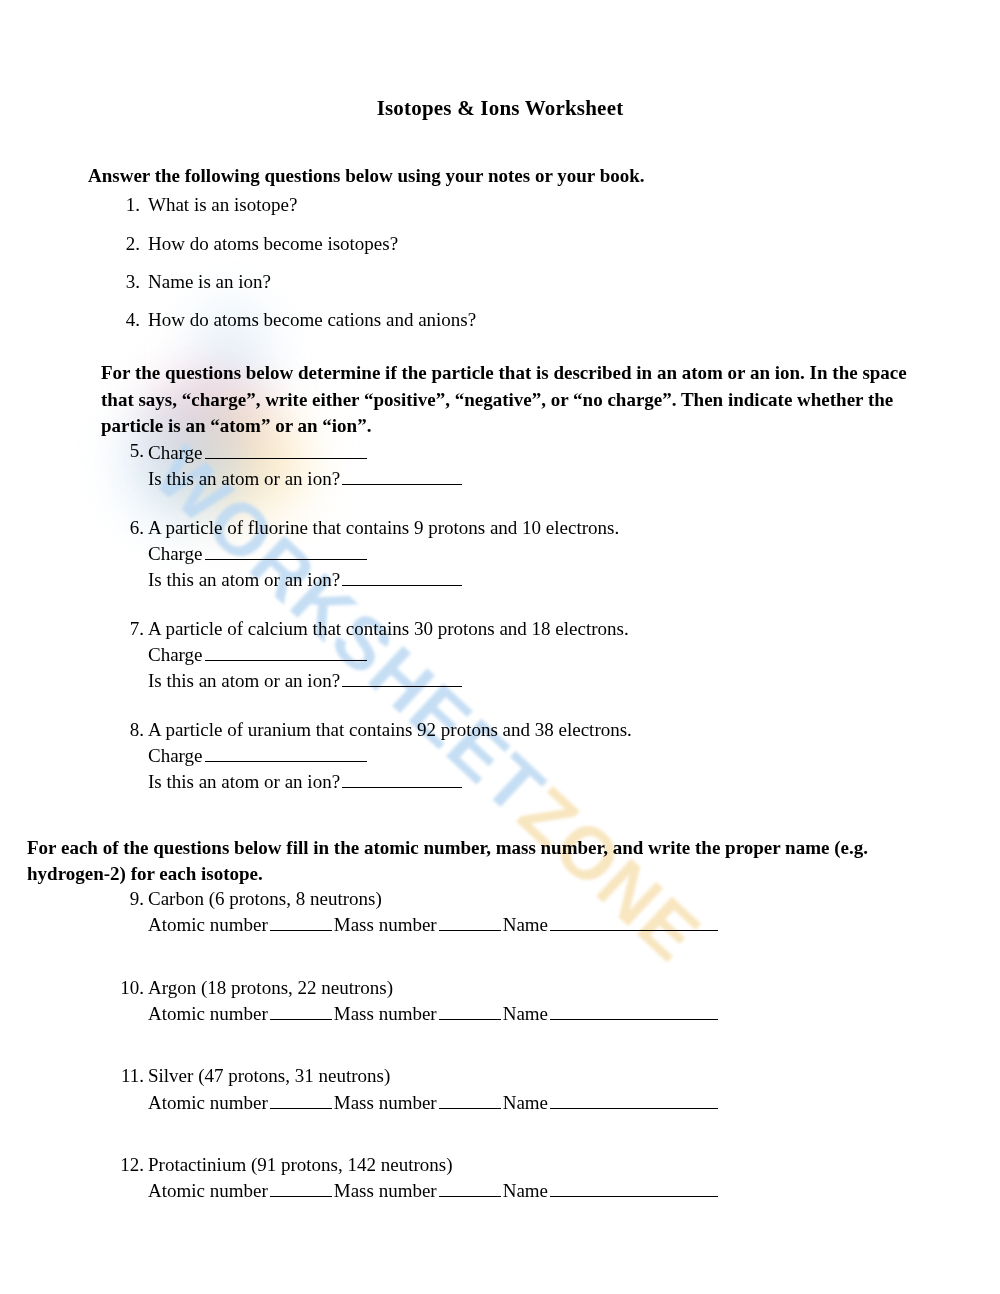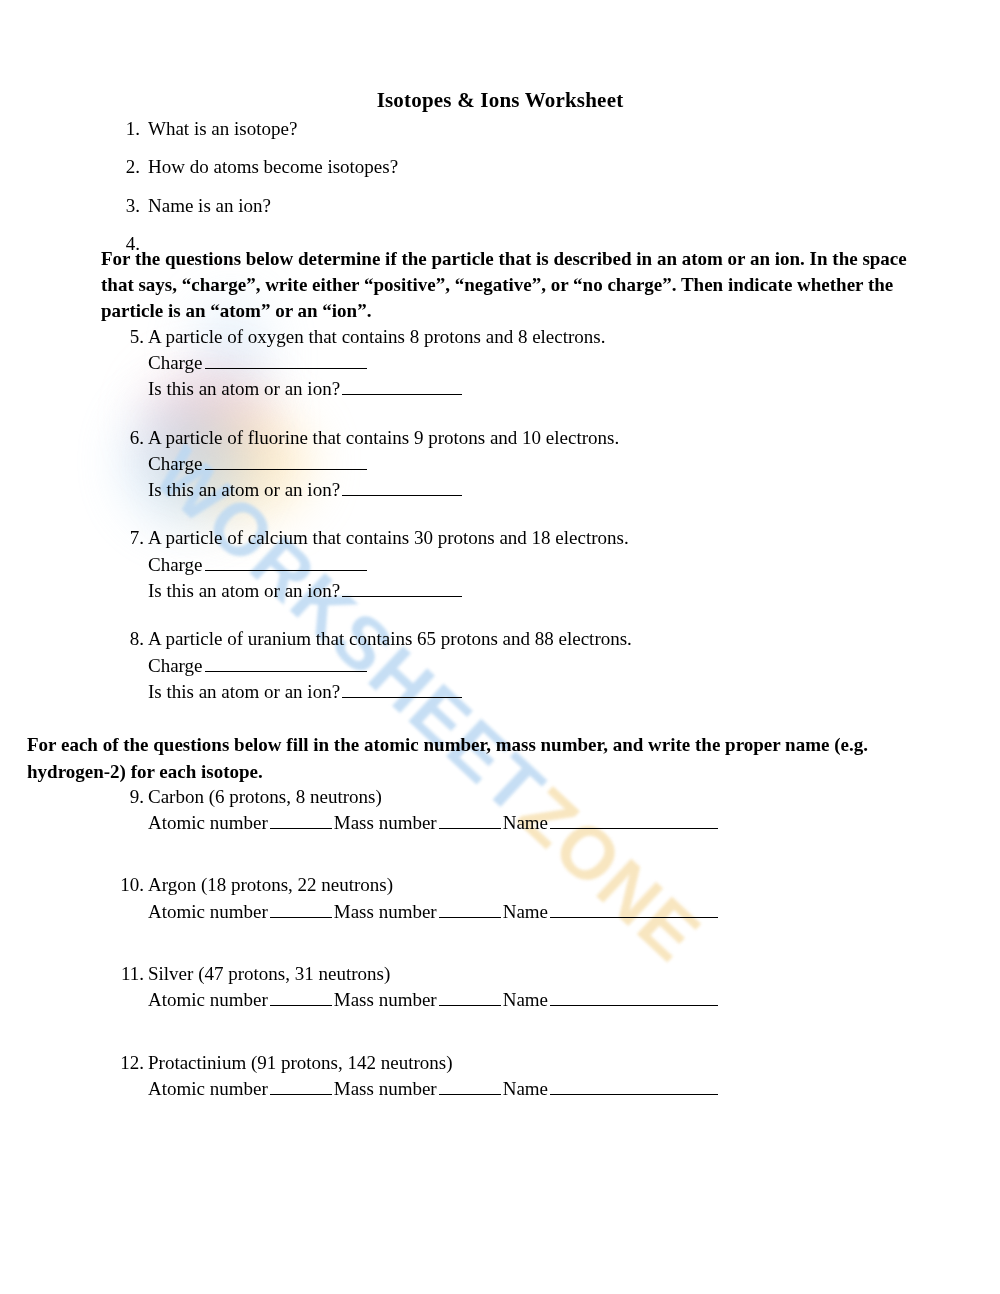--- a/index.html
+++ b/index.html
@@ -73,34 +73,34 @@
   
   .doc {
     position: relative;
     z-index: 1;
     padding: 0;
   }
   .title {
     text-align: center;
     font-size: 21px;
     font-weight: 700;
-    margin: 0;
+    margin: 8px;
     padding-top: 88px;
     letter-spacing: .2px;
   }
   .instruction {
     font-size: 19px;
     font-weight: 700;
     line-height: 1.38;
     margin: 0;
     padding: 0 92px 0 88px;
   }
   .instr-1 { margin-top: 42px; }
   .instr-2 { margin-top: 28px; margin-left: 13px; }
-  .instr-3 { margin-top: 28px; padding-left: 27px; }
+  .instr-3 { margin-top: 40px; padding-left: 27px; }
 
   ol.qlist {
     list-style: none;
     margin: 0;
     padding: 0;
     font-size: 19px;
   }
   li.q {
     position: relative;
     padding-left: 148px;
@@ -153,63 +153,64 @@
     <div class="wm-blob pink"></div>
     <div class="wm-blob yellow"></div>
     <div class="wm-blob blue"></div>
     <div class="wm-text"><span class="w1">WORKSHEET</span><span class="w2">ZONE</span></div>
   </div>
 
   <div class="doc">
 
     <h1 class="title">Isotopes &amp; Ions Worksheet</h1>
 
+    <p class="instruction instr-1">Answer the following questions below using your notes or your book.</p>
 
     <ol class="qlist group-a">
       <li class="q">
         <span class="num">1.</span>
         <span>What is an isotope?</span>
       </li>
       <li class="q">
         <span class="num">2.</span>
         <span>How do atoms become isotopes?</span>
       </li>
       <li class="q">
         <span class="num">3.</span>
         <span>Name is an ion?</span>
       </li>
       <li class="q">
         <span class="num">4.</span>
+        <span>How do atoms become cations and anions?</span>
       </li>
     </ol>
 
     <p class="instruction instr-2">For the questions below determine if the particle that is described in an atom or an ion.  In the space that says, “charge”, write either “positive”, “negative”, or “no charge”.  Then indicate whether the particle is an “atom” or an “ion”.</p>
 
     <ol class="qlist group-b">
       <li class="q">
         <span class="num">5.</span>
-        <span class="sub-line">A particle of oxygen that contains 8 protons and 8 electrons.</span>
         <span class="sub-line"><span>Charge</span><span class="blank blank-charge"></span></span>
         <span class="sub-line"><span>Is this an atom or an ion?</span><span class="blank blank-ion"></span></span>
       </li>
       <li class="q">
         <span class="num">6.</span>
         <span class="sub-line">A particle of fluorine that contains 9 protons and 10 electrons.</span>
         <span class="sub-line"><span>Charge</span><span class="blank blank-charge"></span></span>
         <span class="sub-line"><span>Is this an atom or an ion?</span><span class="blank blank-ion"></span></span>
       </li>
       <li class="q">
         <span class="num">7.</span>
         <span class="sub-line">A particle of calcium that contains 30 protons and 18 electrons.</span>
         <span class="sub-line"><span>Charge</span><span class="blank blank-charge"></span></span>
         <span class="sub-line"><span>Is this an atom or an ion?</span><span class="blank blank-ion"></span></span>
       </li>
       <li class="q">
         <span class="num">8.</span>
-        <span class="sub-line">A particle of uranium that contains 65 protons and 88 electrons.</span>
+        <span class="sub-line">A particle of uranium that contains 92 protons and 38 electrons.</span>
         <span class="sub-line"><span>Charge</span><span class="blank blank-charge"></span></span>
         <span class="sub-line"><span>Is this an atom or an ion?</span><span class="blank blank-ion"></span></span>
       </li>
     </ol>
 
     <p class="instruction instr-3">For each of the questions below fill in the atomic number, mass number, and write the proper name (e.g. hydrogen-2) for each isotope.</p>
 
     <ol class="qlist group-c">
       <li class="q">
         <span class="num">9.</span>

